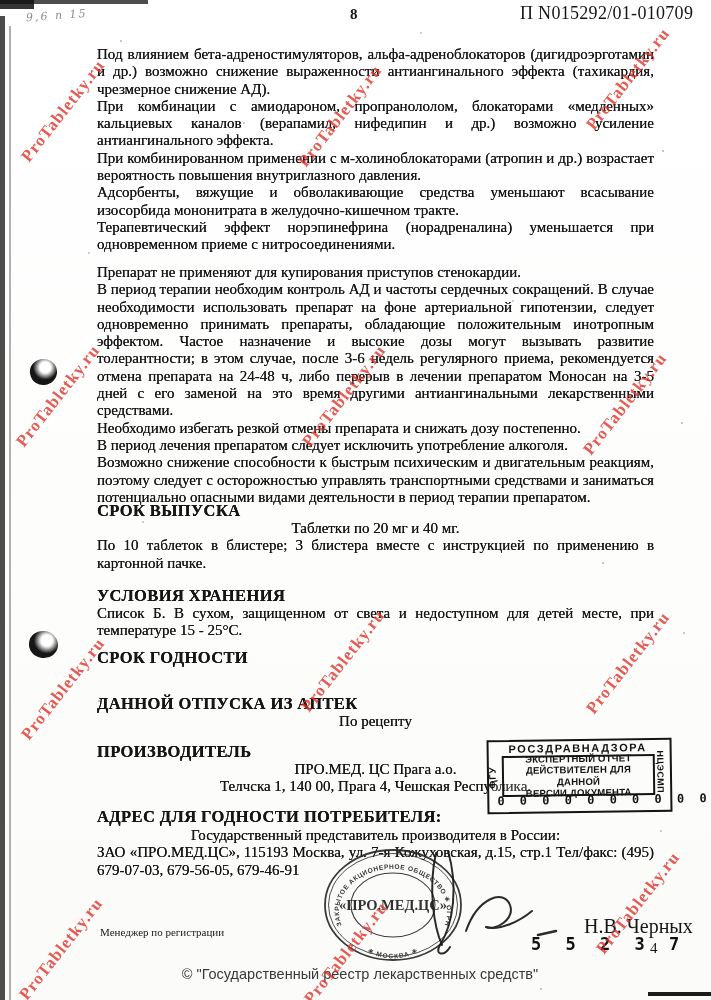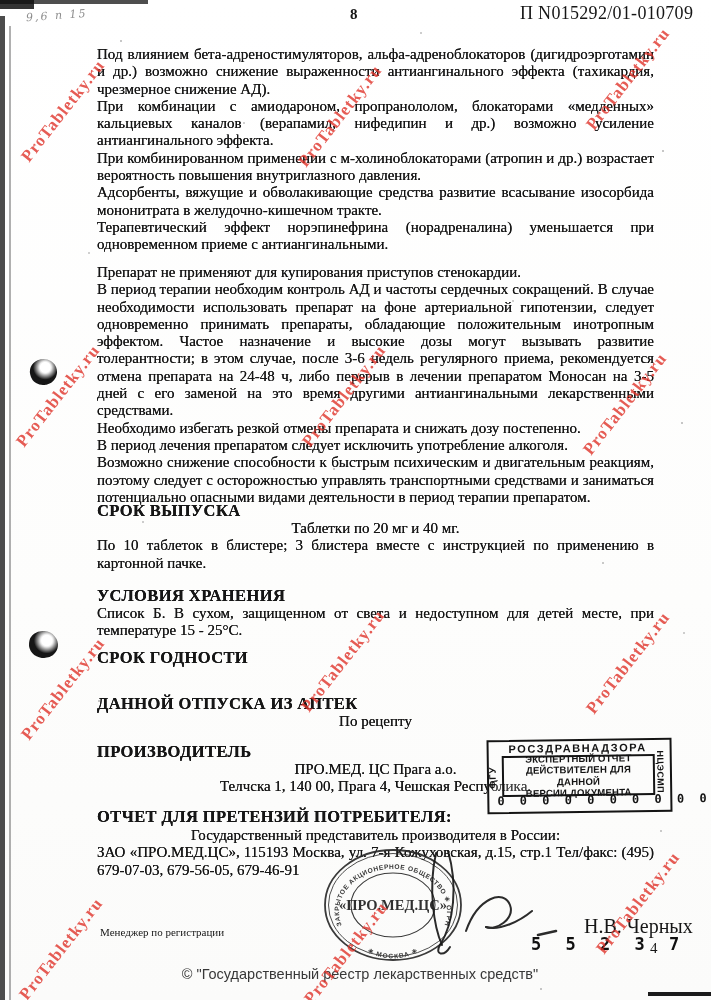--- a/index.html
+++ b/index.html
@@ -96,22 +96,22 @@
   <span class="wm" style="left:308px;top:992px">ProTabletky.ru</span>
   <span class="wm" style="left:600px;top:942px">ProTabletky.ru</span>
 
   <div class="pgnum-top">8</div>
   <div class="regnum">П N015292/01-010709</div>
 
   <div class="tx" style="top:46px">
     <p>Под влиянием бета-адреностимуляторов, альфа-адреноблокаторов (дигидроэрготамин и др.) возможно снижение выраженности антиангинального эффекта (тахикардия, чрезмерное снижение АД).</p>
     <p>При комбинации с амиодароном, пропранололом, блокаторами «медленных» кальциевых каналов (верапамил, нифедипин и др.) возможно усиление антиангинального эффекта.</p>
     <p>При комбинированном применении с м-холиноблокаторами (атропин и др.) возрастает вероятность повышения внутриглазного давления.</p>
-    <p>Адсорбенты, вяжущие и обволакивающие средства развитие всасывание изосорбида мононитрата в желудочно-кишечном тракте.</p>
-    <p>Терапевтический эффект норэпинефрина (норадреналина) уменьшается при одновременном приеме с антиангинальными.</p>
+    <p>Адсорбенты, вяжущие и обволакивающие средства уменьшают всасывание изосорбида мононитрата в желудочно-кишечном тракте.</p>
+    <p>Терапевтический эффект норэпинефрина (норадреналина) уменьшается при одновременном приеме с нитросоединениями.</p>
   </div>
 
   <div class="tx" style="top:264px">
     <p>Препарат не применяют для купирования приступов стенокардии.</p>
     <p>В период терапии необходим контроль АД и частоты сердечных сокращений. В случае необходимости использовать препарат на фоне артериальной гипотензии, следует одновременно принимать препараты, обладающие положительным инотропным эффектом. Частое назначение и высокие дозы могут вызывать развитие толерантности; в этом случае, после 3-6 недель регулярного приема, рекомендуется отмена препарата на 24-48 ч, либо перерыв в лечении препаратом Моносан на 3-5 дней с его заменой на это время другими антиангинальными лекарственными средствами.</p>
     <p>Необходимо избегать резкой отмены препарата и снижать дозу постепенно.</p>
     <p>В период лечения препаратом следует исключить употребление алкоголя.</p>
     <p>Возможно снижение способности к быстрым психическим и двигательным реакциям, поэтому следует с осторожностью управлять транспортными средствами и заниматься потенциально опасными видами деятельности в период терапии препаратом.</p>
   </div>
 
@@ -132,21 +132,21 @@
   <div class="tx" style="top:713px">
     <p class="plain">По рецепту</p>
   </div>
 
   <div class="hd" style="top:742px">ПРОИЗВОДИТЕЛЬ</div>
   <div class="tx" style="top:761px">
     <p class="plain">ПРО.МЕД. ЦС Прага а.о.</p>
     <p class="plain">Телчска 1, 140 00, Прага 4, Чешская  Республика.</p>
   </div>
 
-  <div class="hd" style="top:807px">ОТЧЕТ ДЛЯ ПРЕТЕНЗИЙ ПОТРЕБИТЕЛЯ:</div>
+  <div class="hd" style="top:807px">АДРЕС ДЛЯ ГОДНОСТИ ПОТРЕБИТЕЛЯ:</div>
   <div class="tx" style="top:827px">
     <p class="plain">Государственный представитель производителя в России:</p>
     <p>ЗАО «ПРО.МЕД.ЦС», 115193 Москва, ул. 7-я Кожуховская, д.15, стр.1 Тел/факс: (495) 679-07-03, 679-56-05, 679-46-91</p>
   </div>
 
   <div class="stamp-rect">
     <div class="top-label">РОСЗДРАВНАДЗОРА</div>
     <div class="v-left">ФГУ</div>
     <div class="v-right">НЦЭСМП</div>
     <div class="inner-box">

